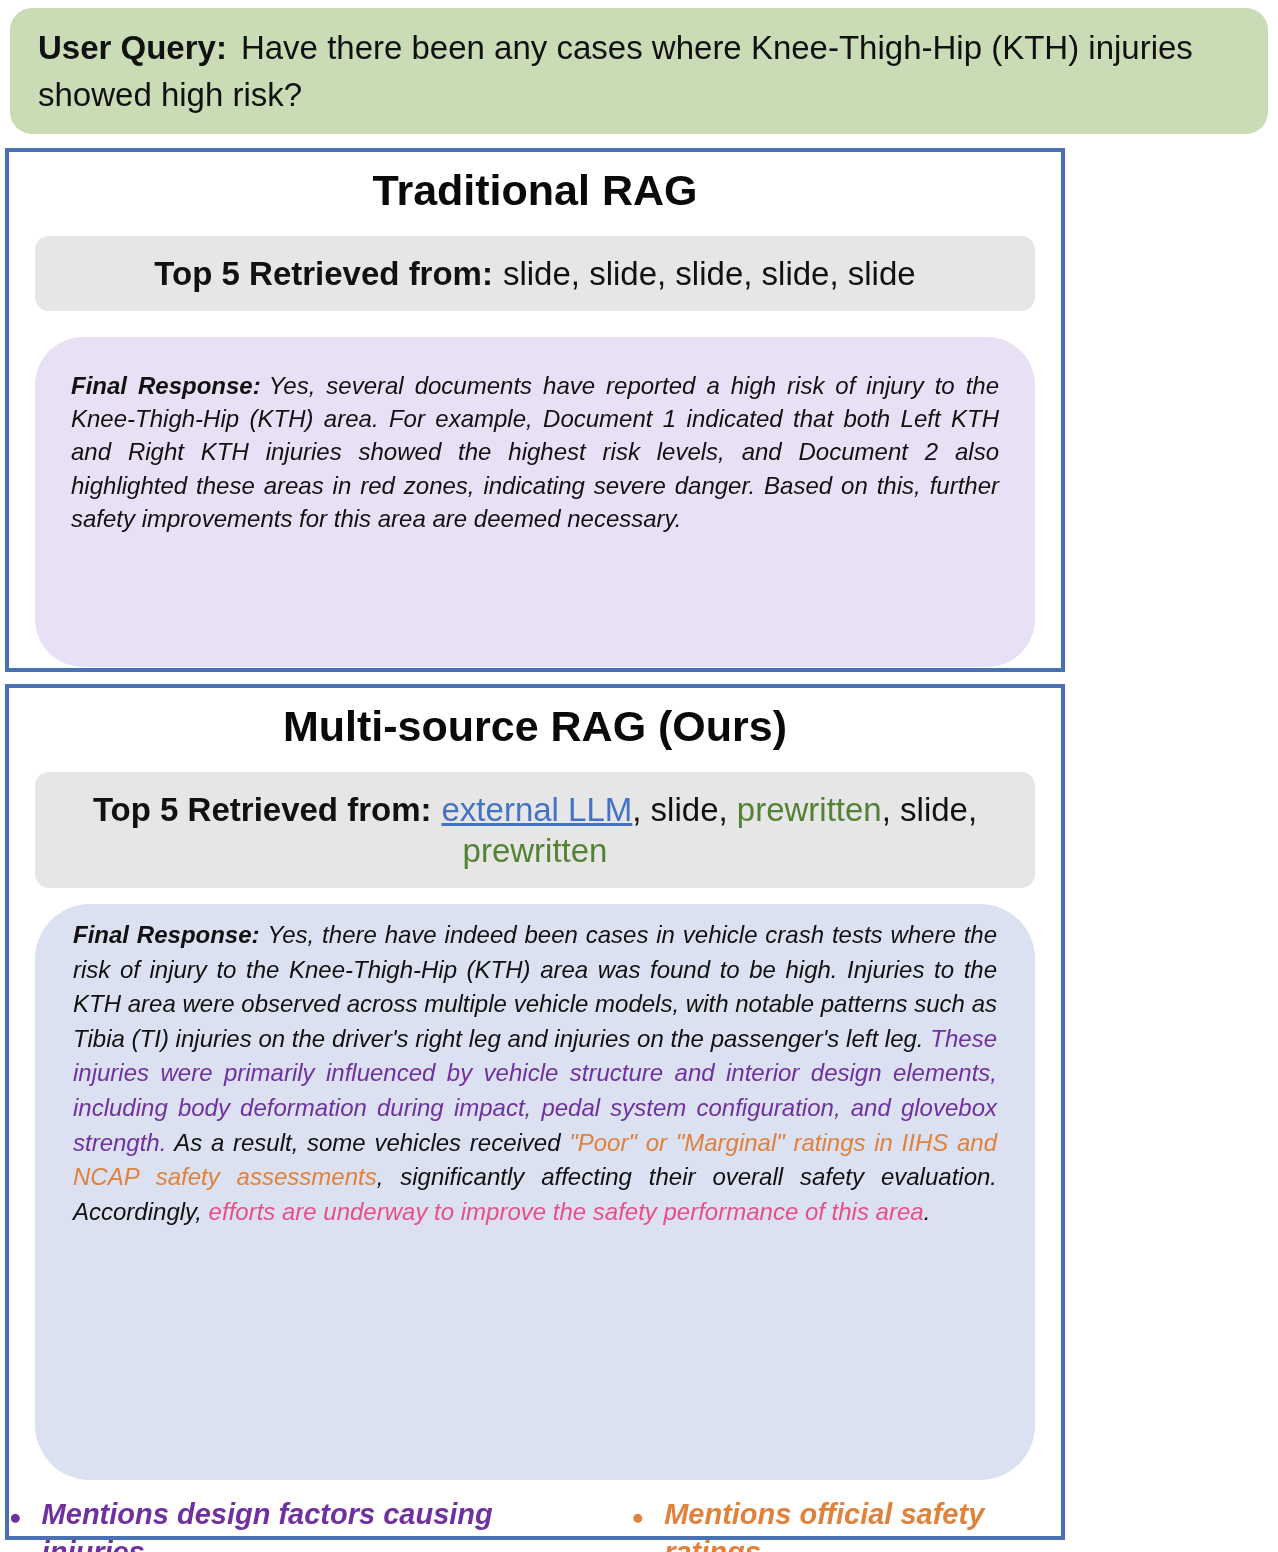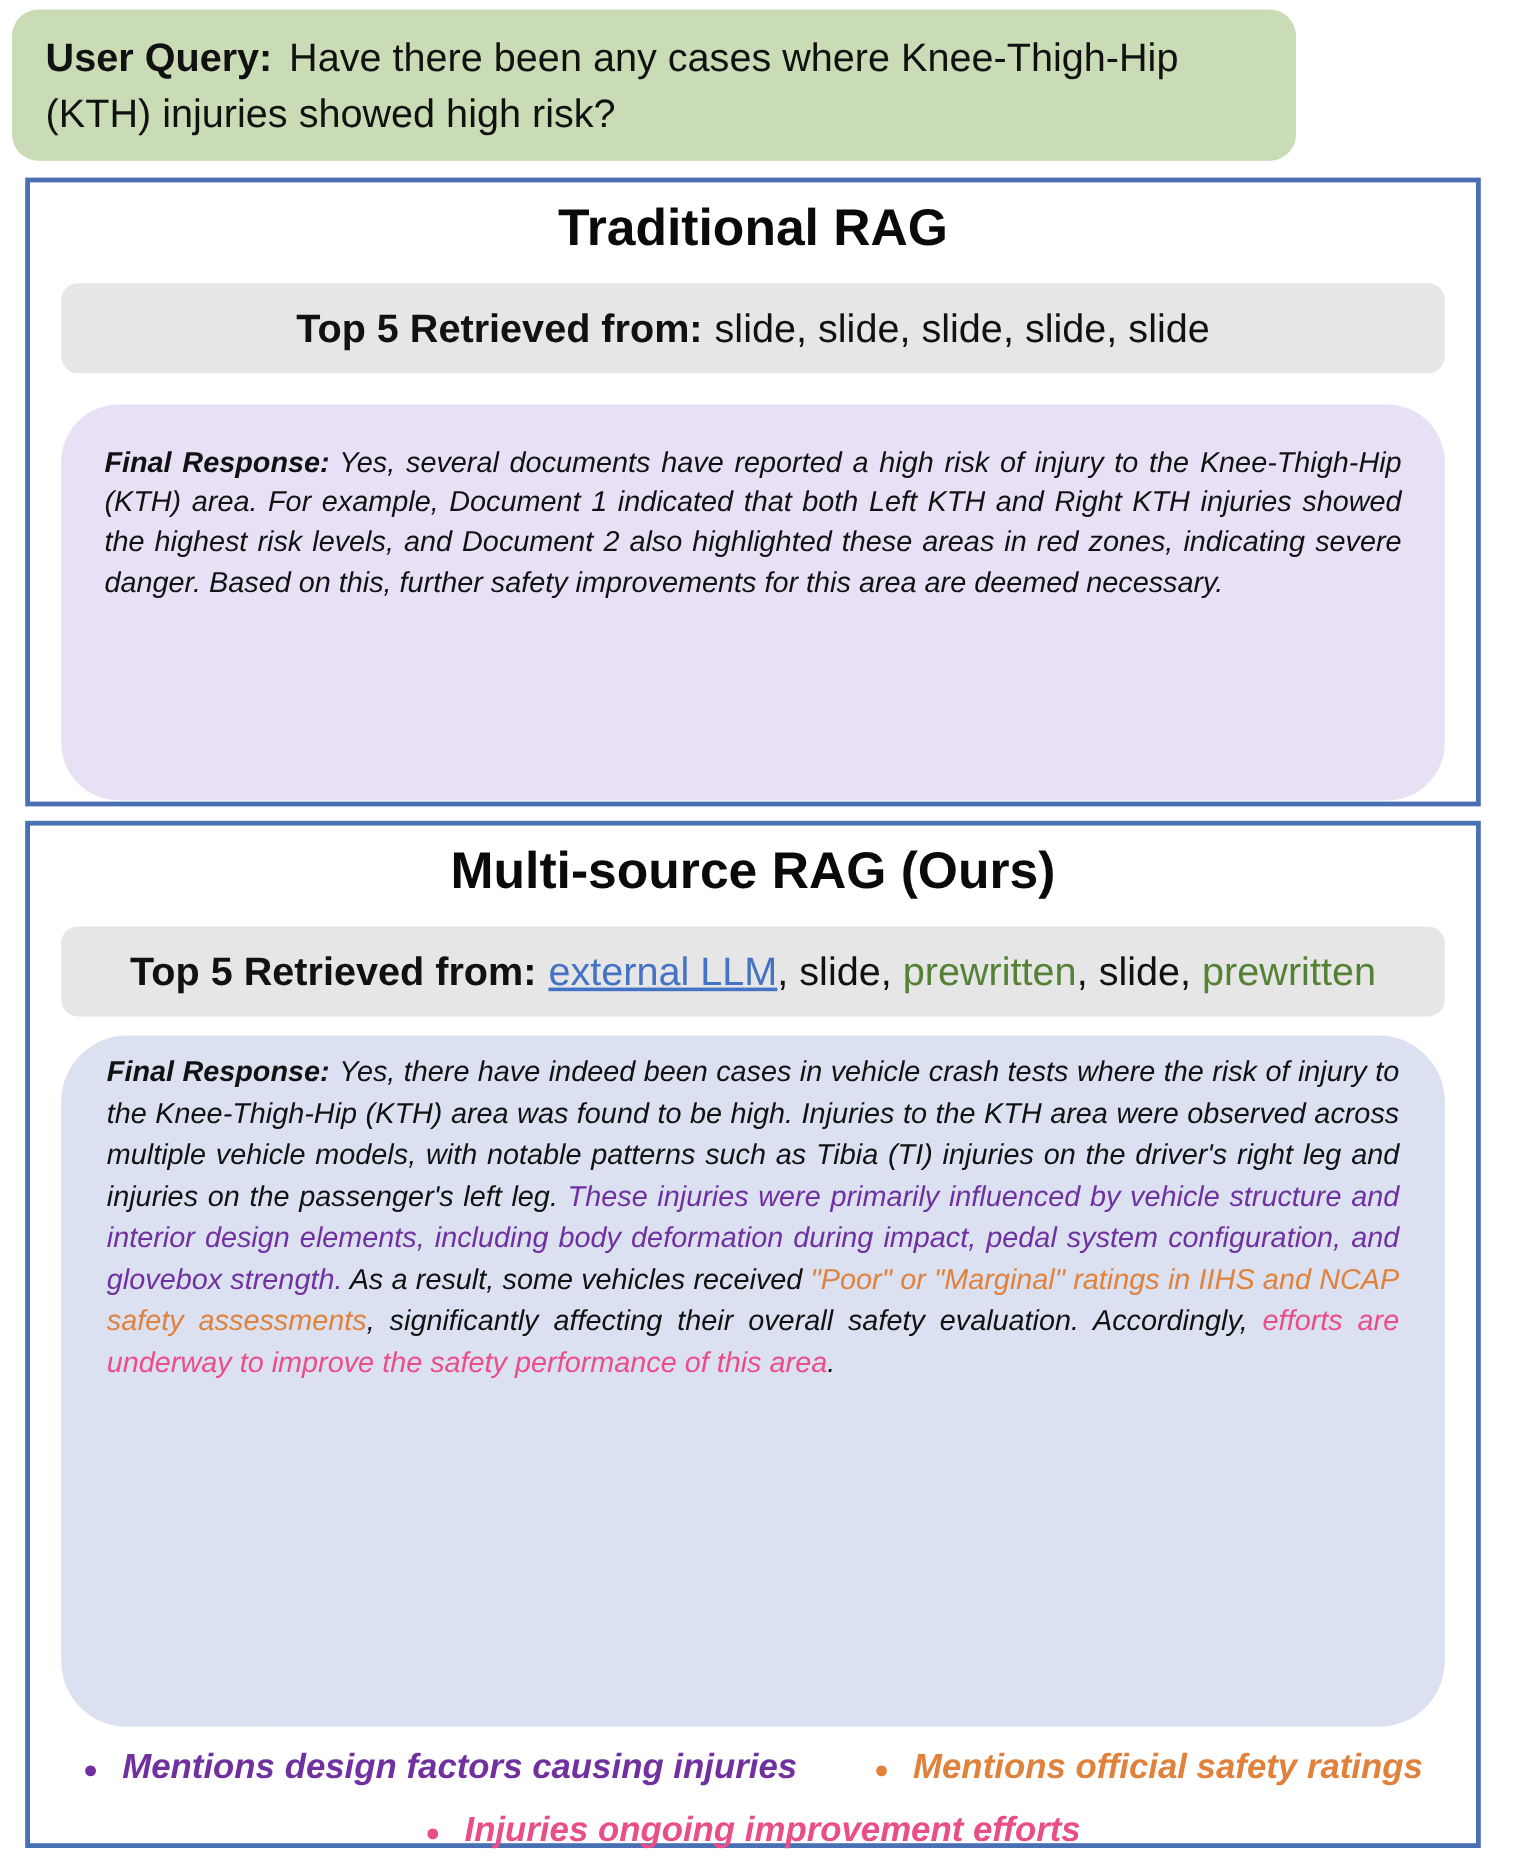--- a/index.html
+++ b/index.html
@@ -13,34 +13,34 @@
     position: relative;
     width: 1278px;
     height: 1552px;
     background: #ffffff;
     overflow: hidden;
   }
   
   .user-query-box {
     position: absolute;
     left: 10px; top: 8px;
-    width: 1070px; min-height: 126px;
+    width: 1258px; min-height: 126px;
     box-sizing: border-box;
     background: var(--green-box-bg, #c9dcb6);
     border-radius: 22px;
     padding: 16px 28px;
     font-size: 33px;
     line-height: 1.43;
   }
   .user-query-box b { margin-right: 14px; }
   
   .rag-panel {
     position: absolute;
-    left: 21px;
-    width: 1213px;
+    left: 5px;
+    width: 1060px;
     box-sizing: border-box;
     background: #ffffff;
     border: 4px solid var(--panel-border, #4a70b4);
   }
   .panel-traditional { top: 148px; height: 524px; }
   .panel-multi { top: 684px; height: 856px; }
   .panel-title {
     margin: 12px 0 0 0;
     text-align: center;
     font-size: 43px;

